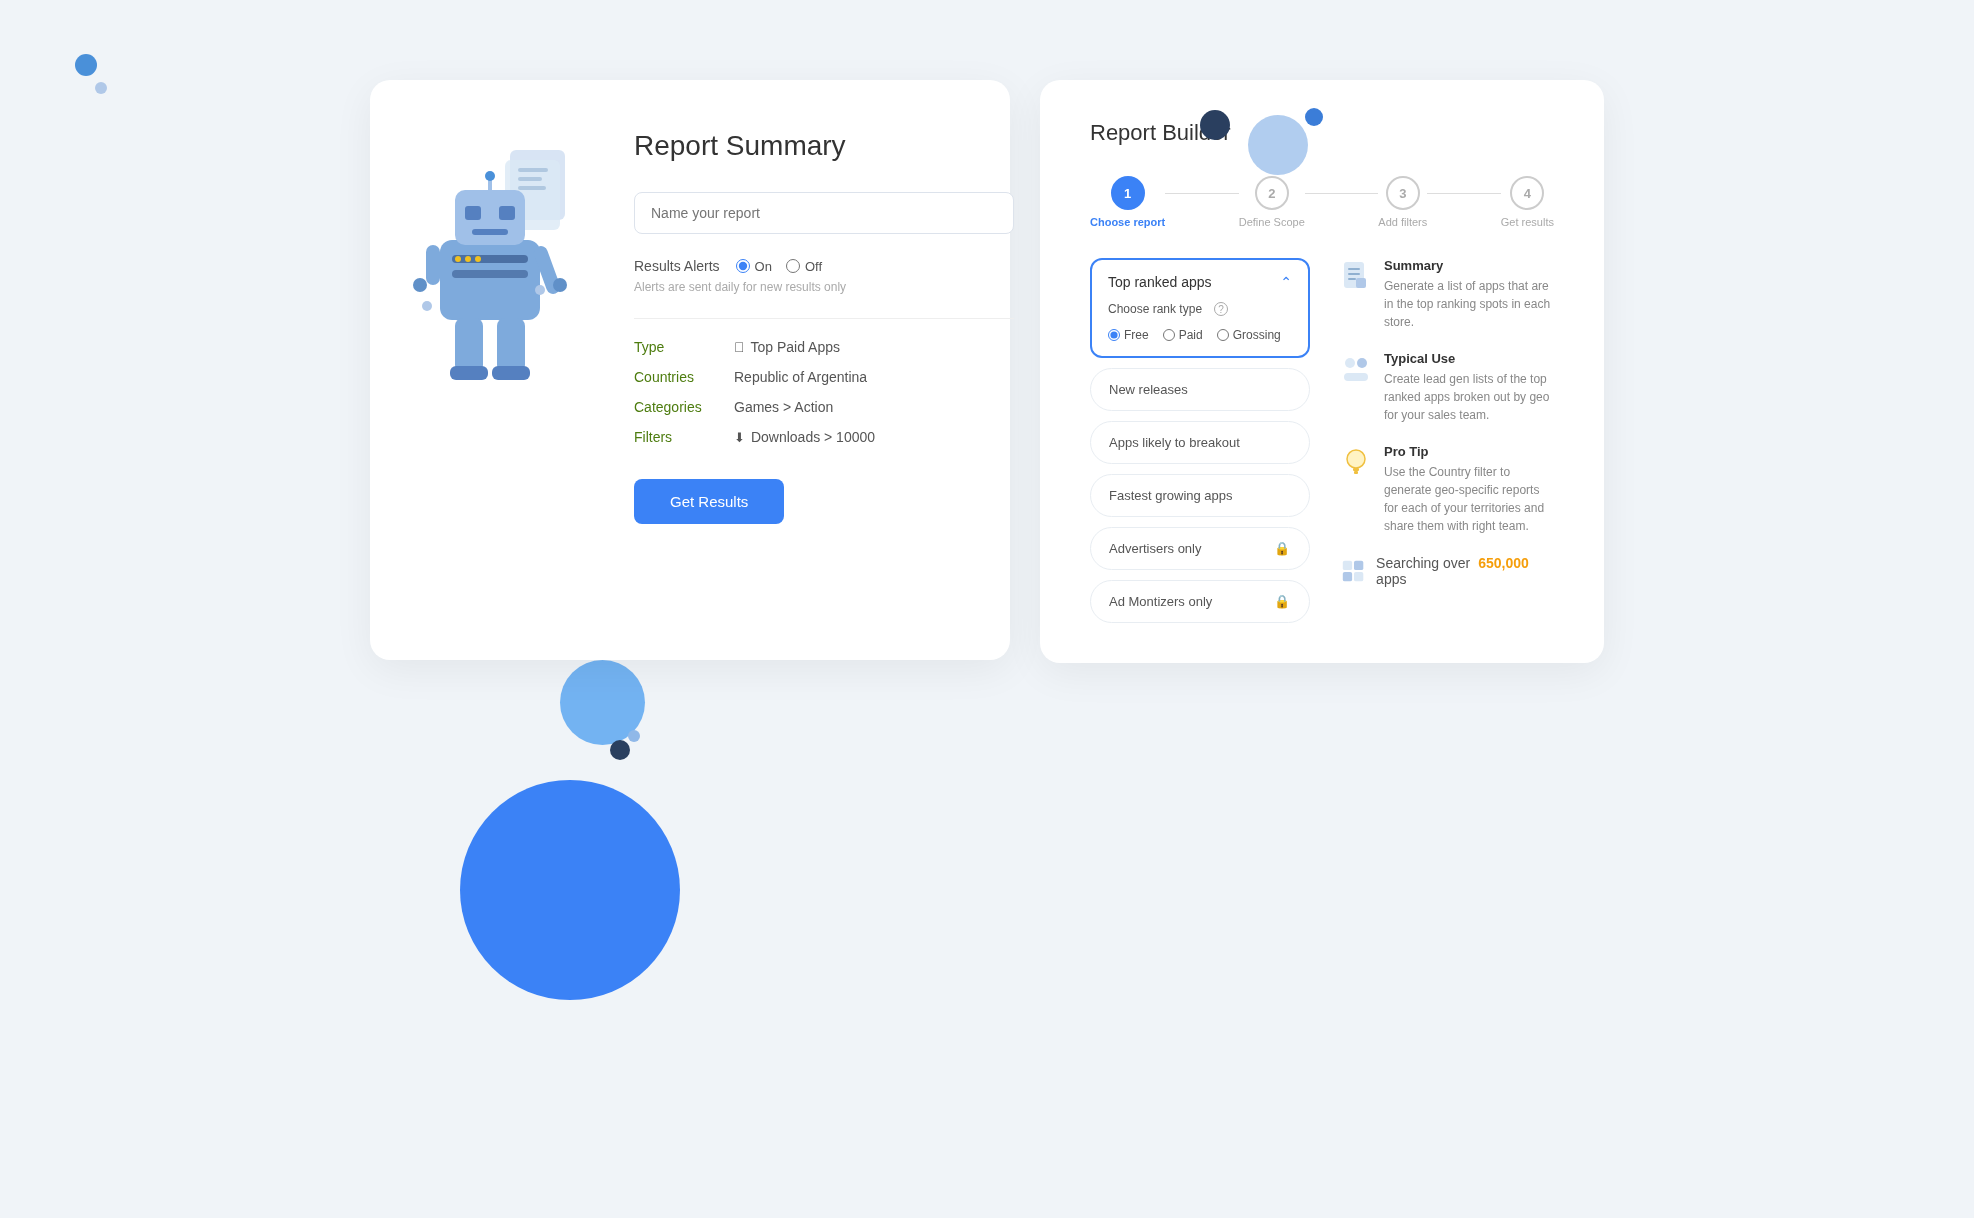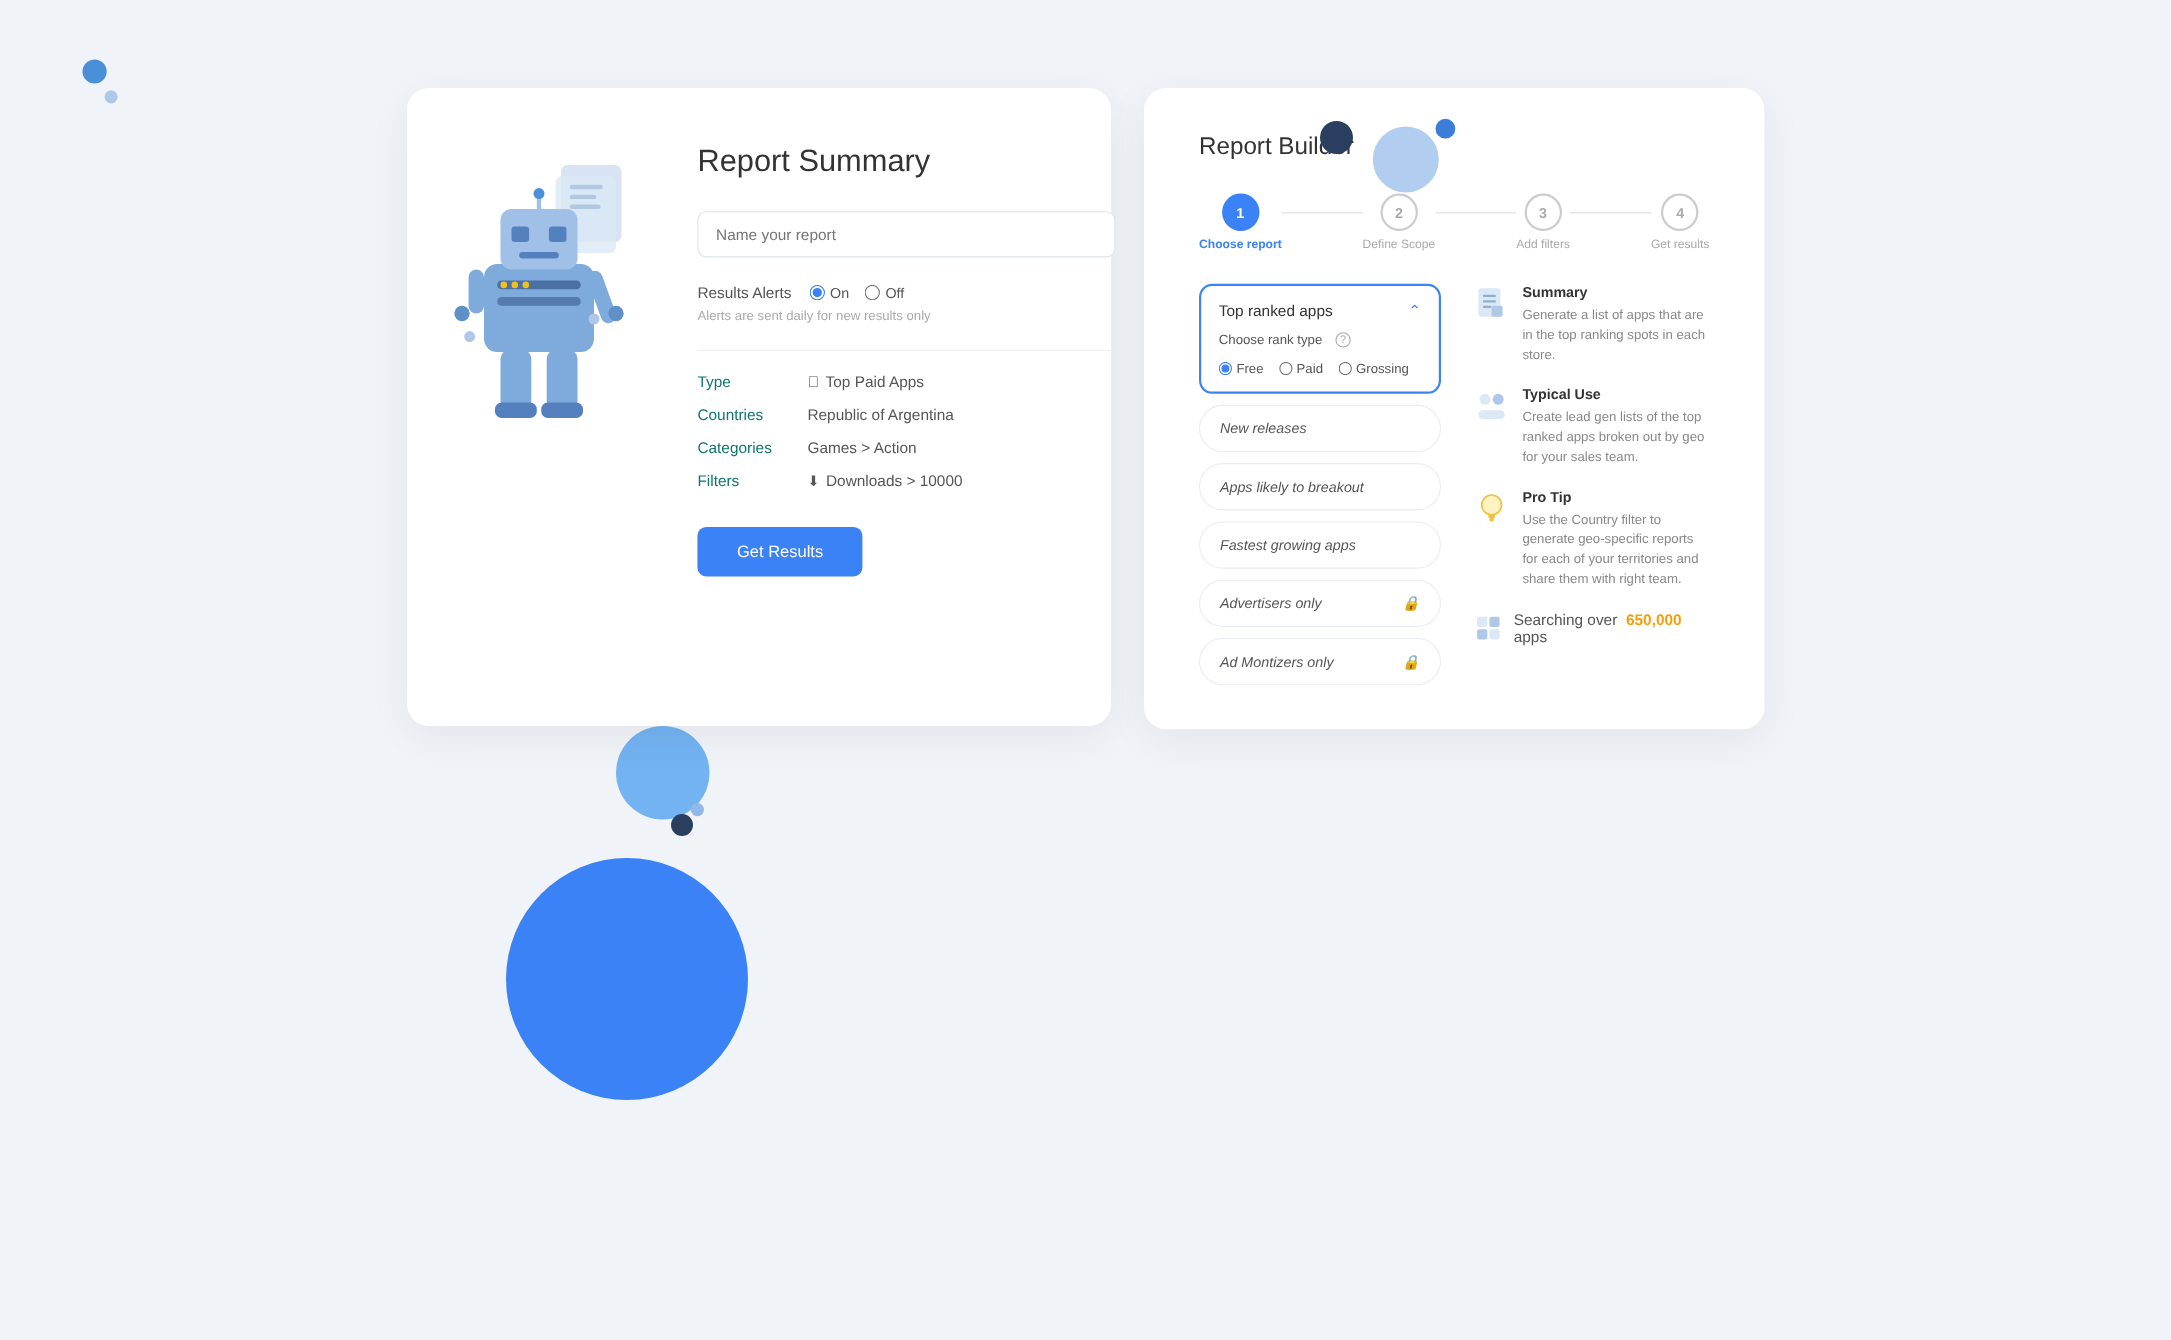--- a/index.html
+++ b/index.html
@@ -120,21 +120,21 @@
     }
 
     .info-row {
       display: flex;
       margin-bottom: 14px;
       align-items: flex-start;
     }
 
     .info-label {
       font-size: 14px;
-      color: #0f766e;
+      color: #4d7c0f;
       width: 100px;
       flex-shrink: 0;
     }
 
     .info-value {
       font-size: 14px;
       color: #555;
       display: flex;
       align-items: center;
       gap: 6px;
@@ -297,21 +297,20 @@
       border: 1.5px solid #e8edf2;
       border-radius: 25px;
       padding: 13px 18px;
       font-size: 13px;
       color: #555;
       background: #fff;
       display: flex;
       align-items: center;
       justify-content: space-between;
       cursor: pointer;
-      font-style: italic;
     }
 
     .lock-icon {
       color: #bbb;
       font-size: 13px;
     }
 
     
     .info-panel {
       flex: 1;

